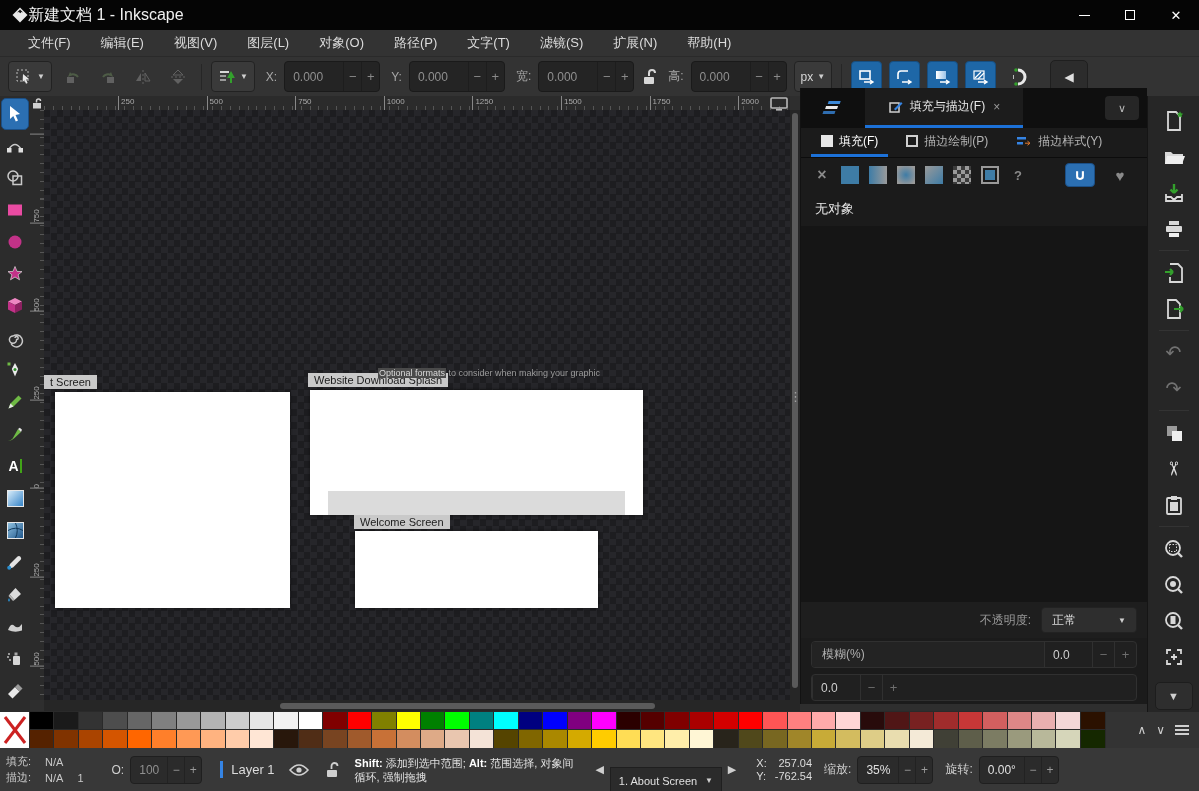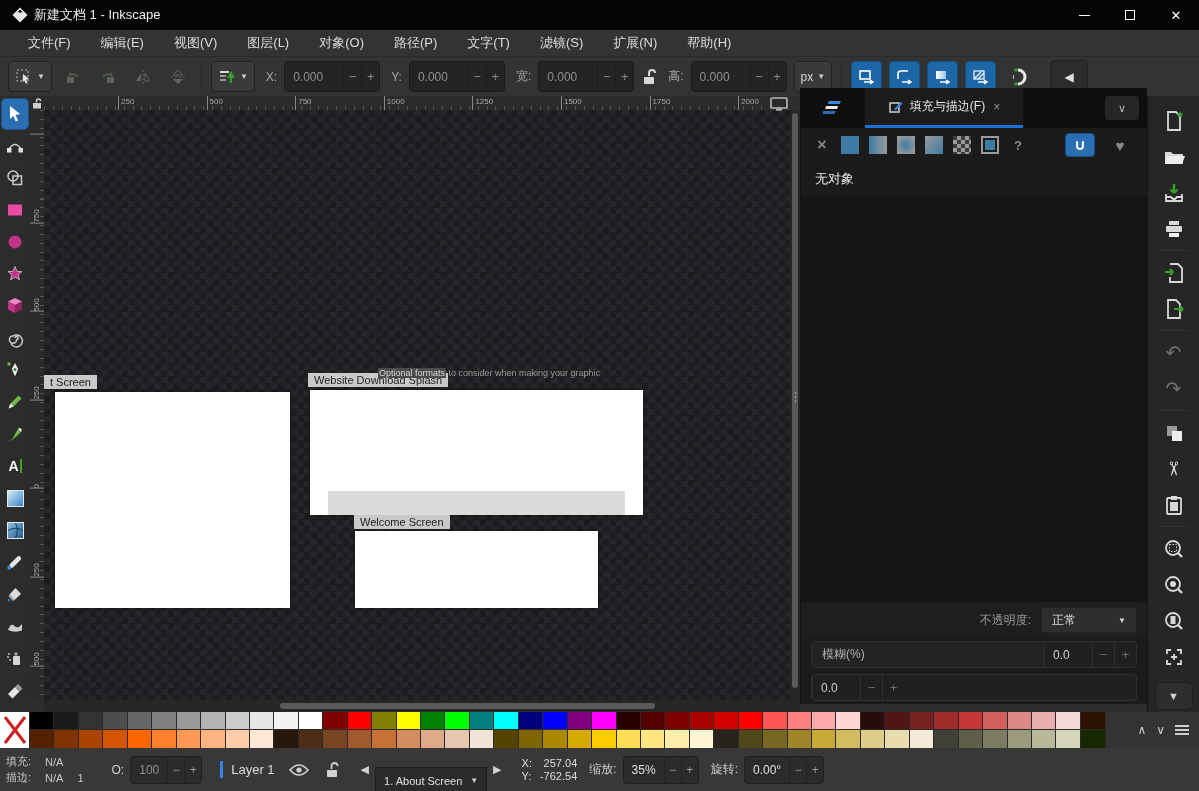--- a/index.html
+++ b/index.html
@@ -3,21 +3,21 @@
 <meta charset="utf-8">
 <style>
   * { margin:0; padding:0; box-sizing:border-box; }
   html,body { width:1199px; height:791px; background:#1a1a1a; font-family:"Liberation Sans","DejaVu Sans",sans-serif; overflow:hidden; }
   #app { position:relative; width:1199px; height:791px; background:#2e2e2e; color:#d6d6d6; }
   .abs { position:absolute; }
 
   
   #titlebar { left:0; top:0; width:1199px; height:30px; background:#050505; display:flex; align-items:center; }
   .app-logo { margin-left:12px; width:16px; height:16px; }
-  .title-text { margin-left:6px; font-size:13px; color:#f0f0f0; }
+  .title-text { margin-left:0; font-size:16px; color:#f0f0f0; }
   .win-controls { margin-left:auto; display:flex; height:30px; }
   .win-btn { width:46px; height:30px; display:flex; align-items:center; justify-content:center; color:#fff; font-size:13px; }
   .min-bar { width:11px; height:1px; background:#fff; }
   .max-box { width:10px; height:10px; border:1px solid #fff; }
 
   
   #menubar { left:0; top:30px; width:1199px; height:27px; background:#333333; display:flex; align-items:center; gap:30px; padding-left:28px; border-bottom:1px solid #2a2a2a; }
   .menu-item { font-size:13px; color:#dcdcdc; }
 
   
@@ -476,20 +476,38 @@
         <svg width="16" height="16" viewBox="0 0 16 16">
             <rect x="2" y="4" width="9" height="9" fill="none" stroke="#cfcfcf" stroke-width="1.5"></rect>
             <path d="M6 10 L13 3 L14.5 4.5 L7.5 11.5 Z" fill="#3584e4"></path>
           </svg>
         <span class="dlg-tab-label">填充与描边(F)</span>
         <span class="dlg-tab-close">×</span>
       </div>
       <div class="dlg-chevron">
           <span>∨</span>
         </div>
+    </div>
+    <div class="subtabs">
+      <div class="subtab active">
+          <span class="sq-filled"></span>
+          <span>填充(F)</span>
+        </div>
+      <div class="subtab">
+          <span class="sq-outline"></span>
+          <span>描边绘制(P)</span>
+        </div>
+      <div class="subtab">
+        <svg width="16" height="14" viewBox="0 0 16 14">
+            <rect x="1" y="3" width="9" height="2.5" fill="#3584e4"></rect>
+            <rect x="1" y="8" width="6" height="2.5" fill="#3584e4"></rect>
+            <path d="M9 9.2 h4 m-1.5 -2 l2.5 2 -2.5 2" stroke="#e47c2f" fill="none"></path>
+          </svg>
+        <span>描边样式(Y)</span>
+      </div>
     </div>
     <div class="filltype-row">
       <span class="ft" style="font-size:16px;font-weight:bold;">×</span>
       <span class="ft ft-flat"></span>
       <span class="ft ft-linear"></span>
       <span class="ft ft-radial"></span>
       <span class="ft ft-mesh"></span>
       <span class="ft ft-pattern"></span>
       <span class="ft ft-swatch"></span>
       <span class="ft" style="font-weight:bold;">?</span>
@@ -745,20 +763,24 @@
     <div class="layer-bar"></div>
     <span class="layer-name">Layer 1</span>
     <svg width="20" height="14" viewBox="0 0 20 14" style="margin-left:14px;">
         <path d="M1 7 Q10 -3 19 7 Q10 17 1 7 Z" fill="none" stroke="#d0d0d0" stroke-width="1.6"></path>
         <circle cx="10" cy="7" r="2.6" fill="#d0d0d0"></circle>
       </svg>
     <svg width="14" height="16" viewBox="0 0 14 16" style="margin-left:16px;">
         <rect x="2" y="8" width="10" height="7" rx="1" fill="#d0d0d0"></rect>
         <path d="M5 8 V5 a3 3 0 0 1 6 0" stroke="#d0d0d0" stroke-width="1.8" fill="none" transform="translate(1.5,-1)"></path>
       </svg>
+    <div class="hint">
+      <div><b>Shift:</b><span> 添加到选中范围; </span><b>Alt:</b><span> 范围选择, 对象间</span></div>
+      <div>循环, 强制拖拽</div>
+    </div>
     <span class="nav-arrow" style="margin-left:16px;">◀</span>
     <div class="page-dd">
       <span>1. About Screen</span>
       <span class="dd-arrow">▼</span>
     </div>
     <span class="nav-arrow">▶</span>
     <div class="coords">
       <span>X:</span>
         <span class="coord-val">257.04</span>
       <span>Y:</span>

